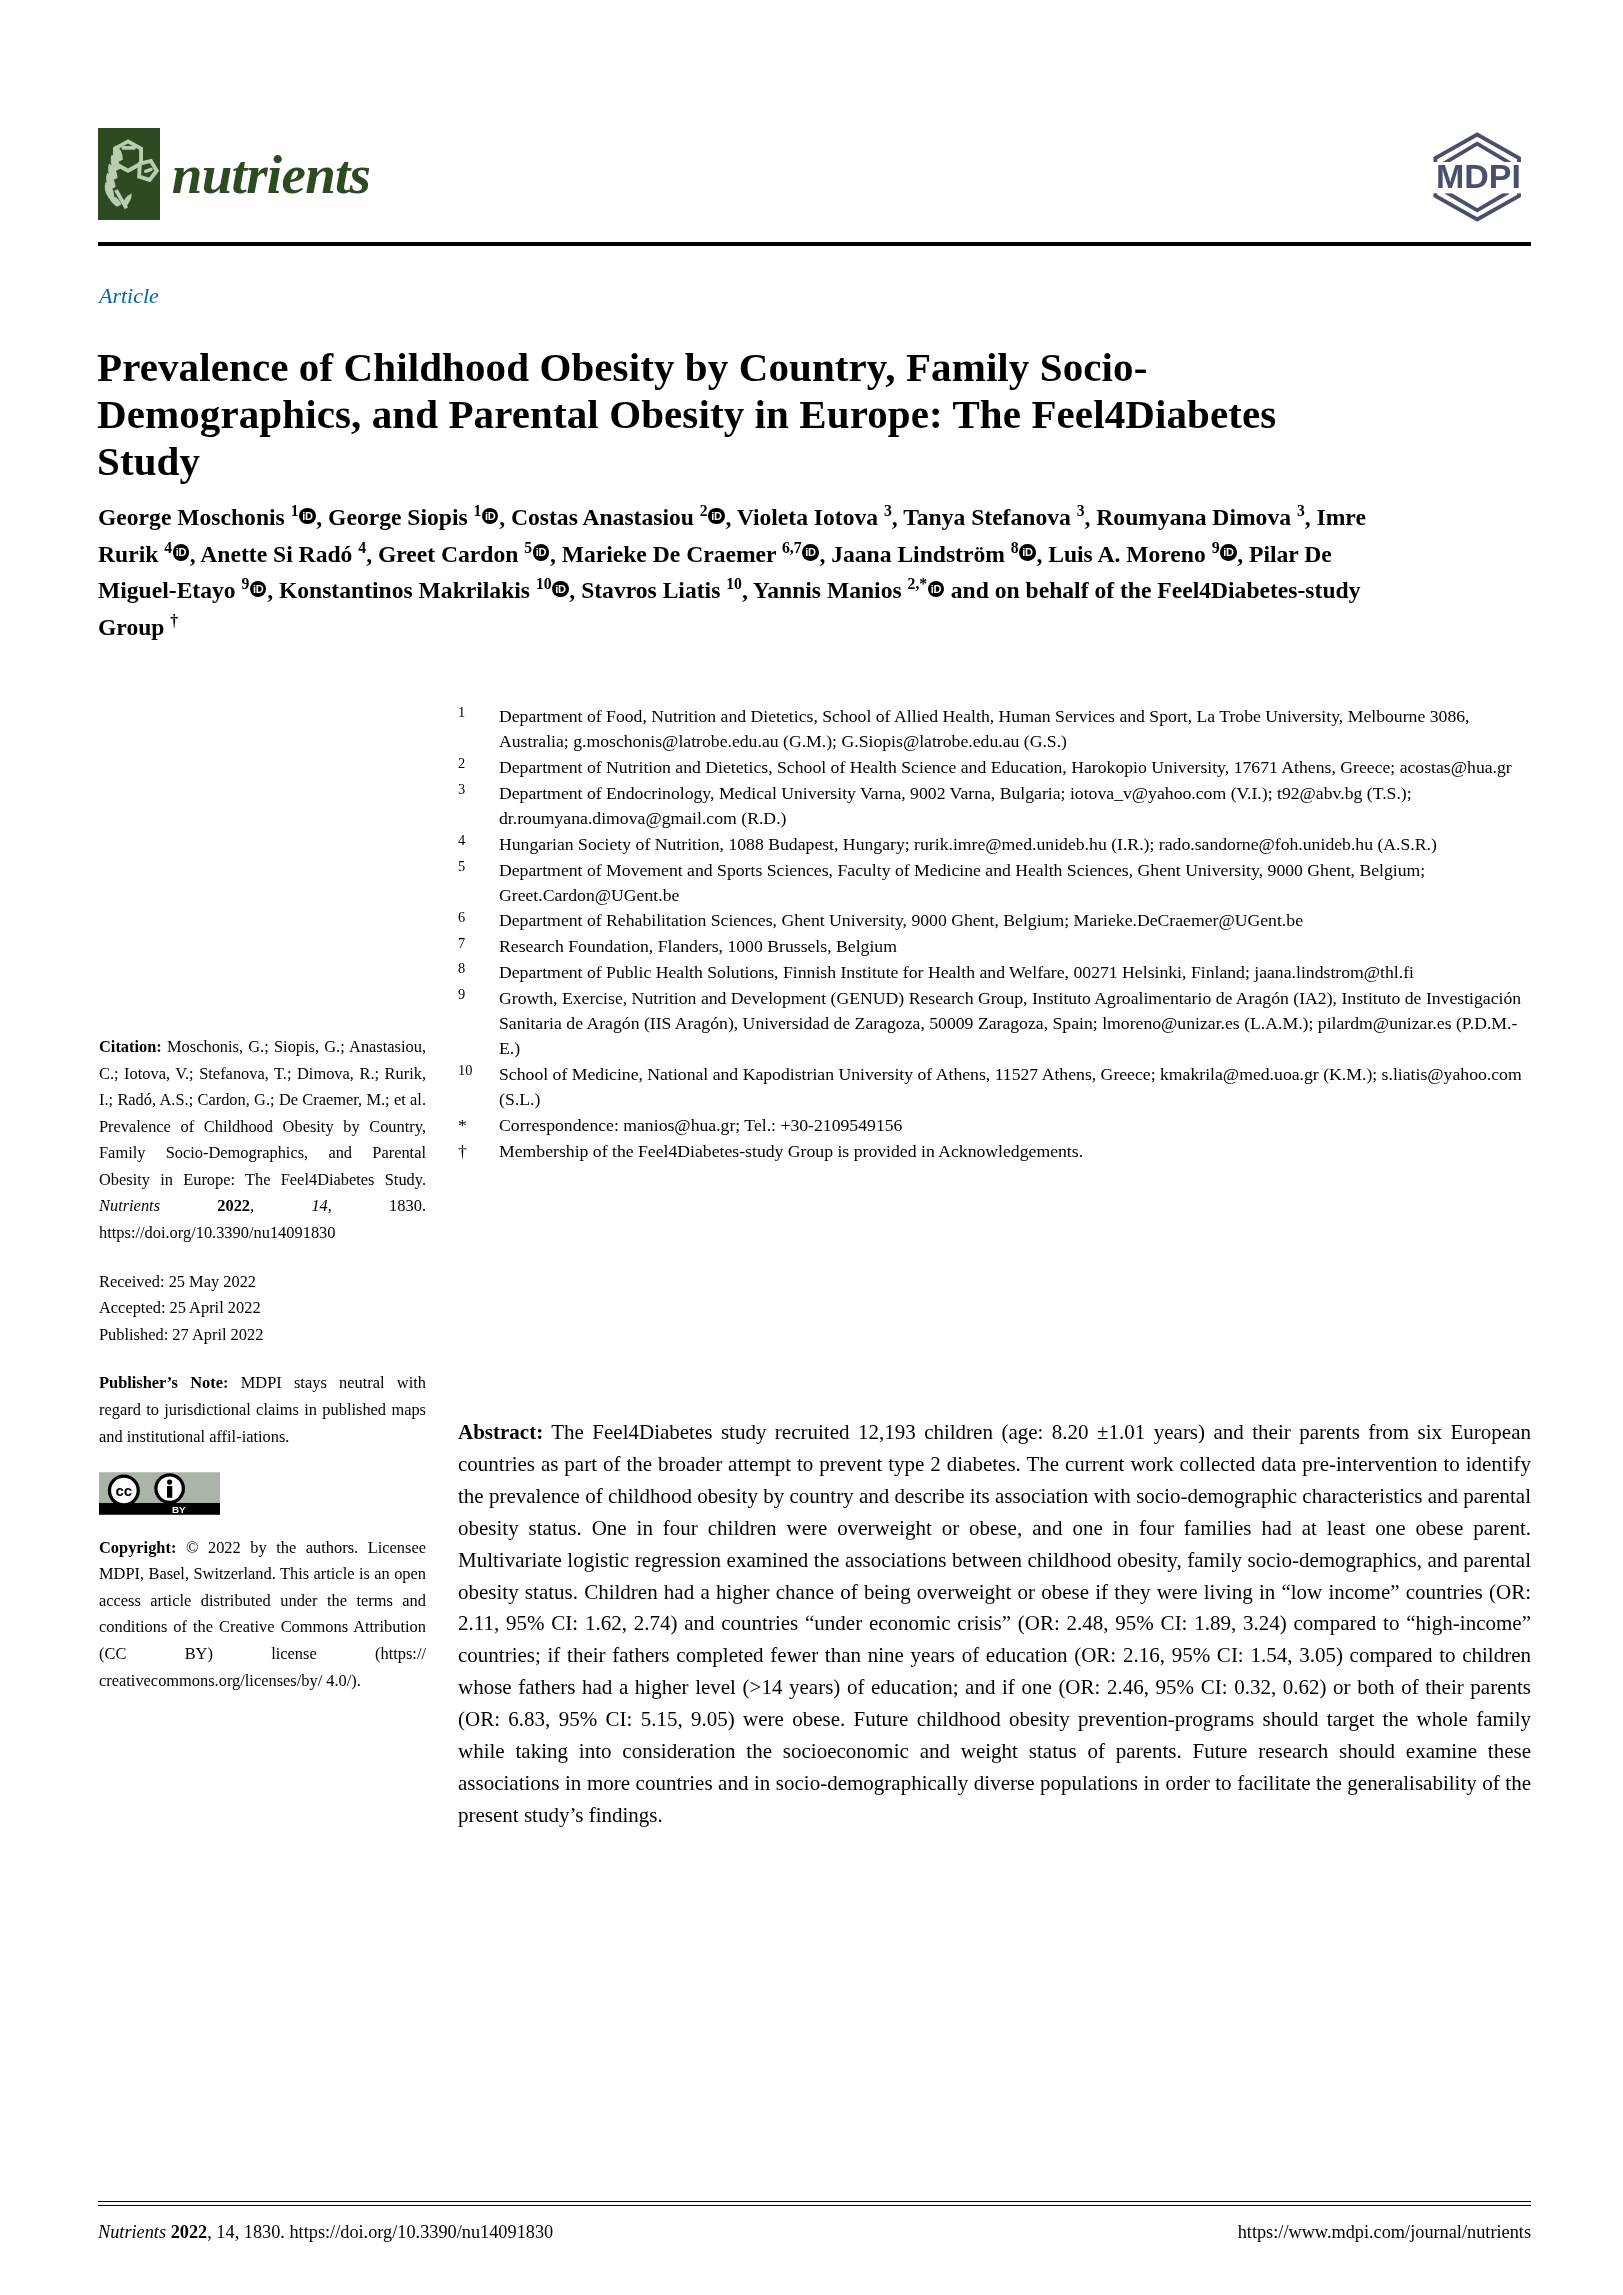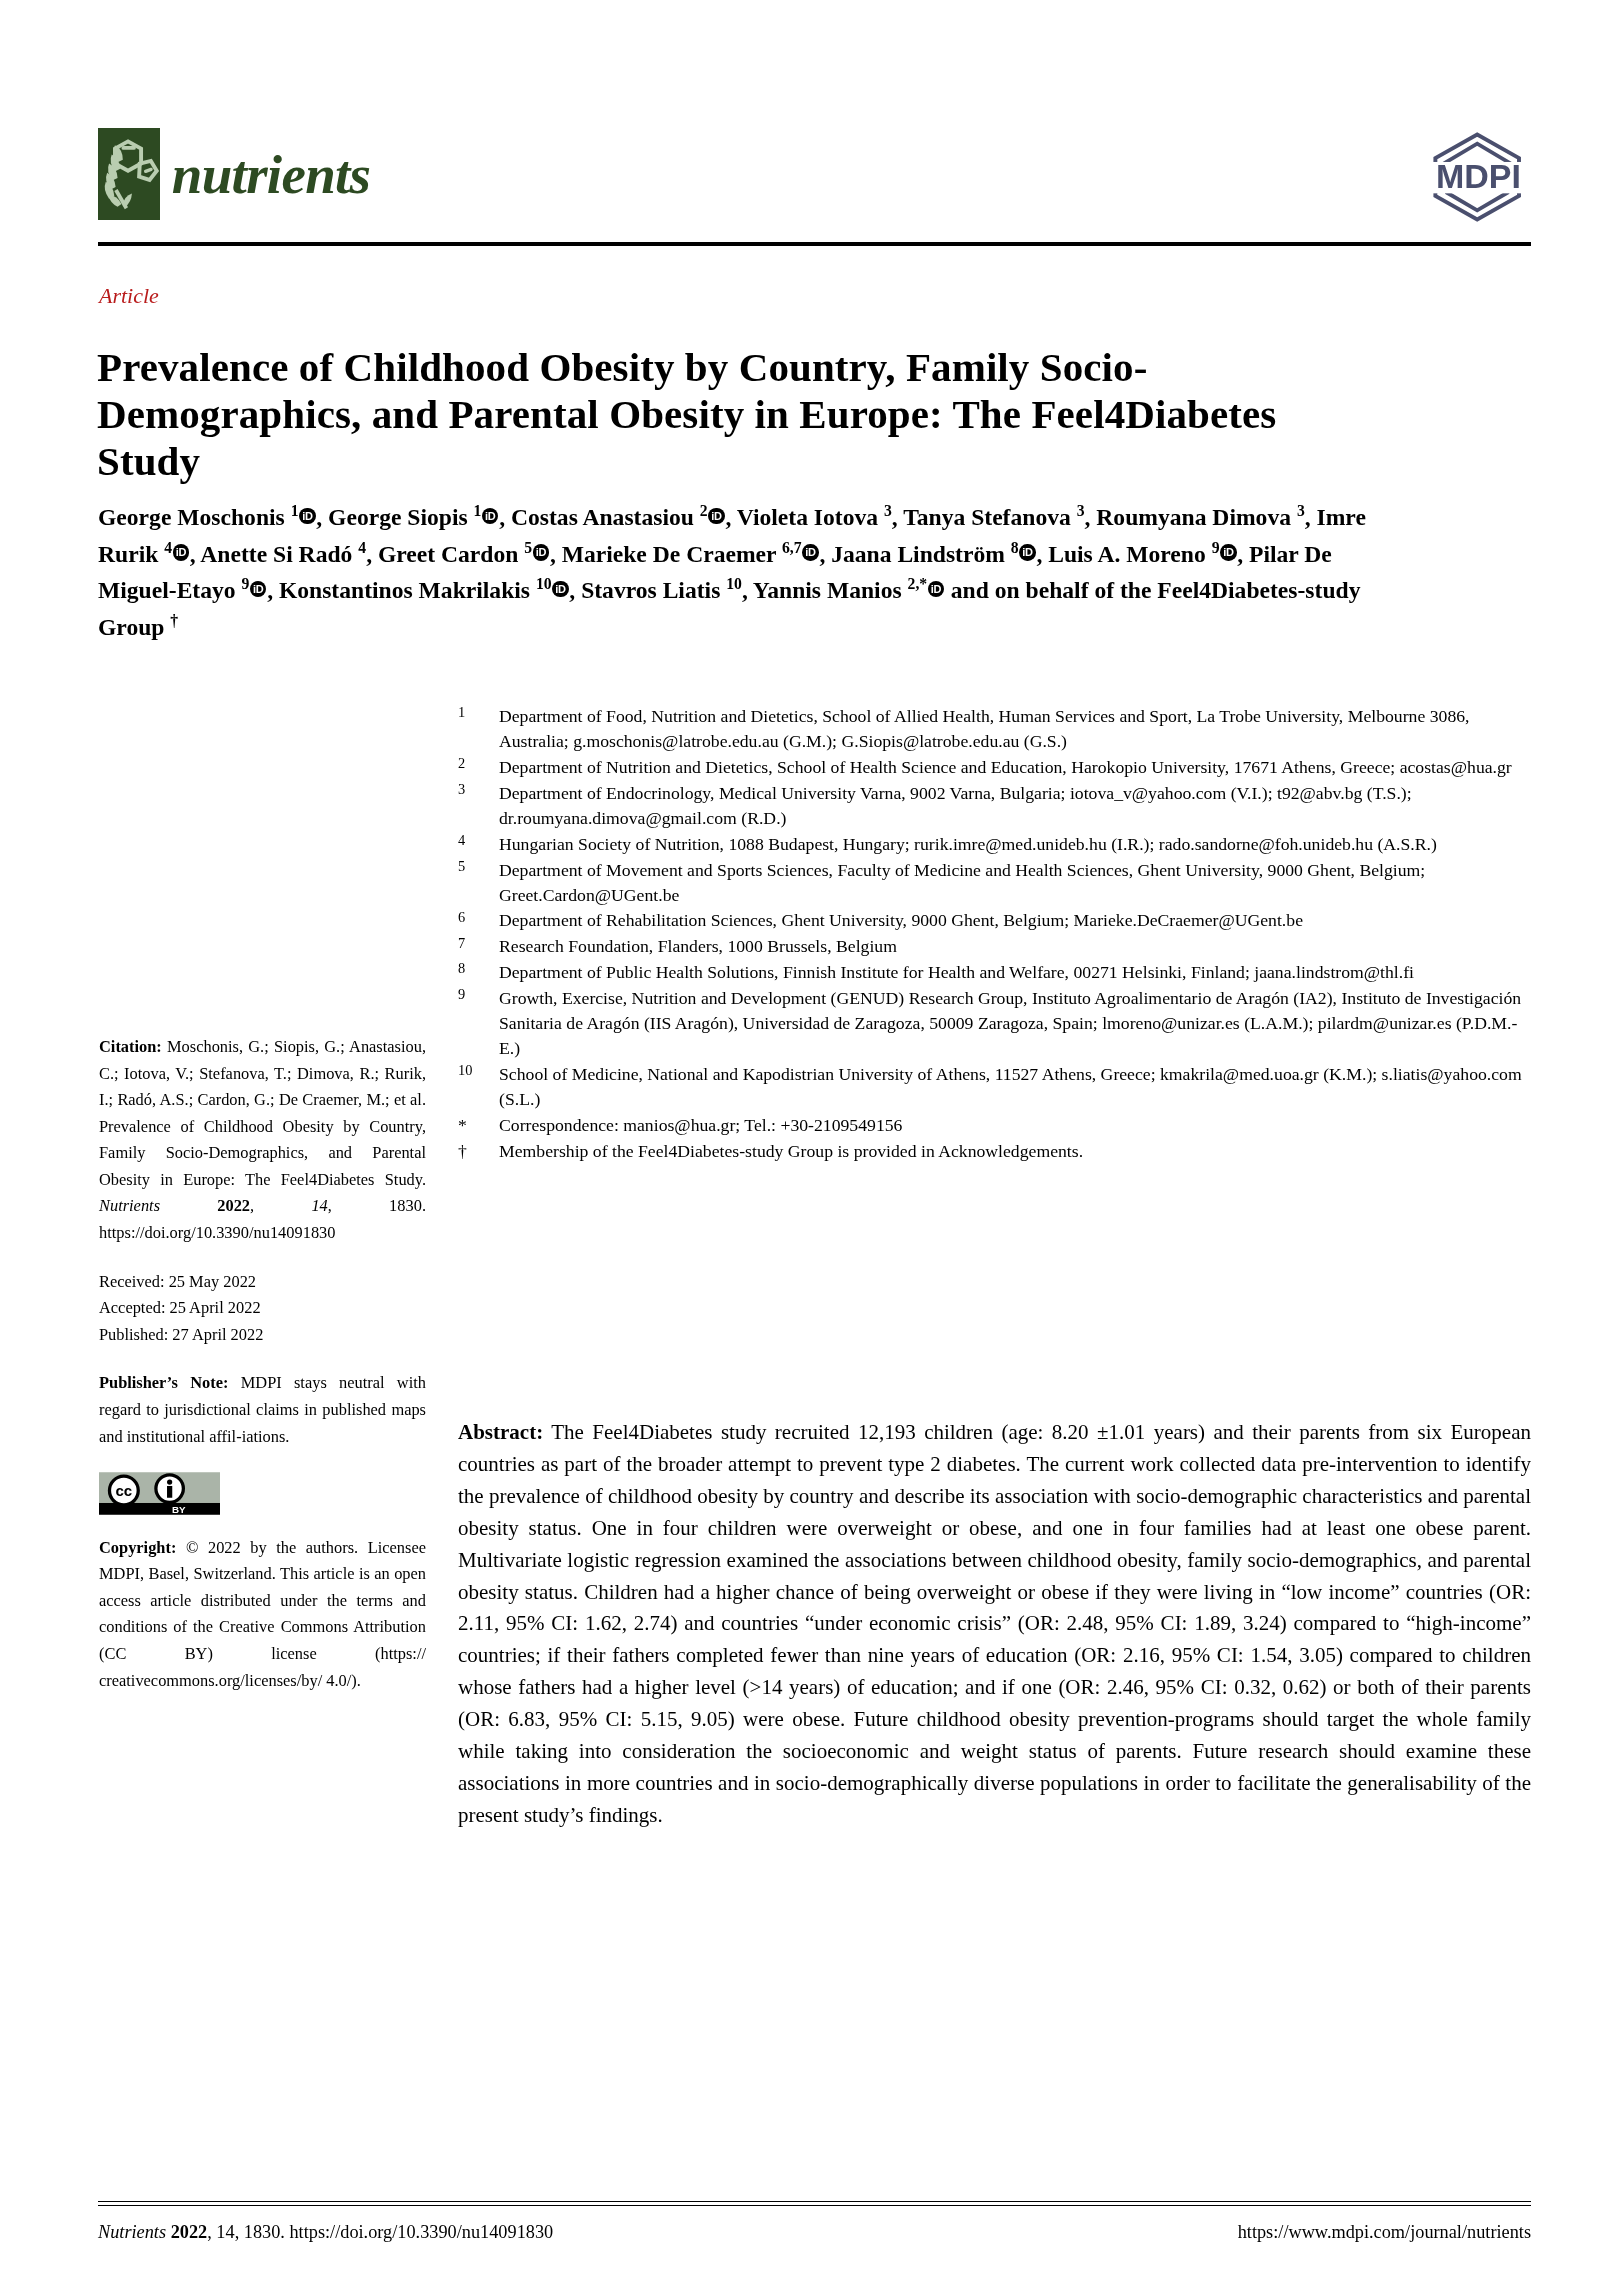--- a/index.html
+++ b/index.html
@@ -73,21 +73,21 @@
     margin-top:1.3px;
   }
 
   
   .article-type {
     position: absolute;
     left: 99px;
     top: 283px;
     font-style: italic;
     font-size: 22px;
-    color: #b91c1c;
+    color: #0369a1;
   }
   .paper-title {
     position: absolute;
     left: 97px;
     top: 317px;
     width: 1257px;
     font-weight: 700;
     font-size: 41px;
     line-height: 1.14;
     letter-spacing: 0.1px;

